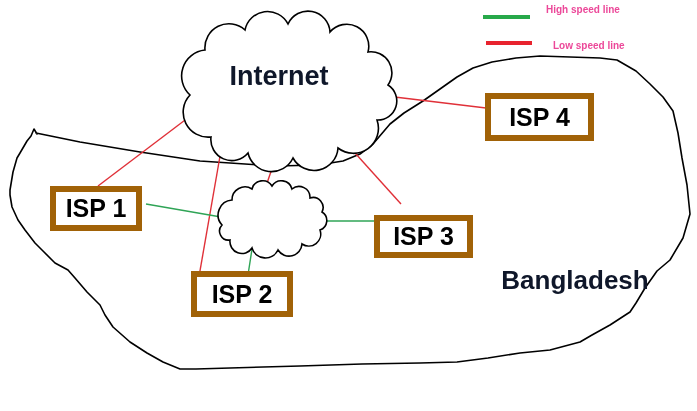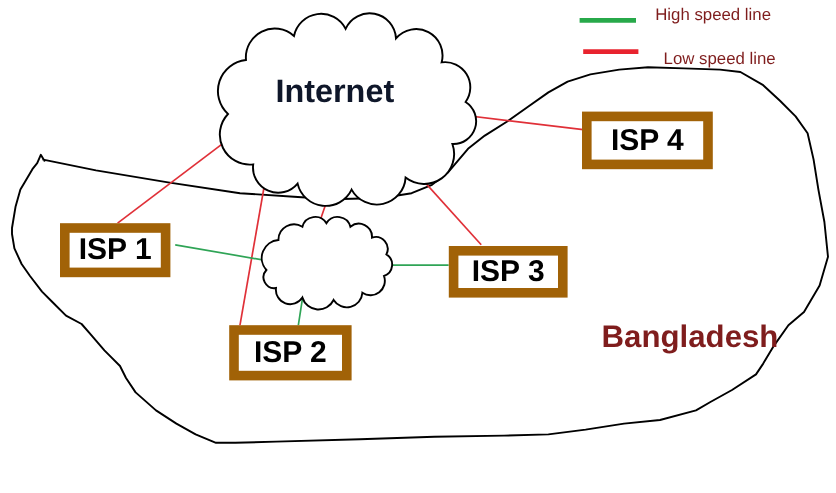--- a/index.html
+++ b/index.html
@@ -3,31 +3,31 @@
 <meta charset="utf-8">
 <style>
   html,body{margin:0;padding:0;background:#ffffff;}
   #stage{
     position:relative;width:697px;height:411px;background:#ffffff;overflow:hidden;
     font-family:"Liberation Sans", sans-serif;
   }
   #wires{position:absolute;left:0;top:0;}
   .node-box{
     position:absolute;display:flex;align-items:center;justify-content:center;
-    background:#ffffff;border:8px solid #a16207;box-sizing:border-box;
+    background:#ffffff;border:6px solid #a16207;box-sizing:border-box;
     font-weight:bold;font-size:25px;color:#000;letter-spacing:0px;
   }
   .cloud-label{
     position:absolute;text-align:center;font-weight:bold;color:#0f172a;
   }
   .country-label{
-    position:absolute;text-align:center;font-weight:bold;font-size:26px;color:#7f1d1d;
+    position:absolute;text-align:center;font-weight:bold;font-size:26px;color:#0f172a;
   }
   .legend-label{
-    position:absolute;font-weight:normal;font-size:14px;color:#7f1d1d;white-space:nowrap;
+    position:absolute;font-weight:bold;font-size:10px;color:#ec4899;white-space:nowrap;
   }
 </style>
 </head>
 <body>
 
 <div id="stage">
 
   <svg id="wires" width="697" height="411" viewBox="0 0 697 411">
 
     <path d="M 36 133 L 80 142 140 152 200 161 245 164 277 166 318 165 343 161 360 154 373 144 390 124 404 113 423 101 440 89 457 77 473 68 492 62 516 58 540 56 570 57 600 58 617 60 636 71 650 84 663 97 673 111 678 133 682 158 687 185 690 214 683 238 670 260 657 271 645 288 636 303 630 312 610 325 592 335 580 342 550 350 520 353 488 358 457 362 420 363 362 364 300 366 230 368 196 369 180 369 163 362 147 353 130 342 113 327 105 315 100 305 92 297 87 292 75 278 68 270 55 263 43 251 35 243 25 230 18 220 12 207 10 195 10 190 13 172 17 158 20 153 27 141 31 136 34 129 37 134" fill="none" stroke="#000000" stroke-width="1.6" stroke-linejoin="round" stroke-linecap="round"></path>
@@ -75,21 +75,21 @@
   </svg>
 
   <div class="cloud-label" style="left:187px;top:61px;width:184px;font-size:27px;">Internet</div>
 
   <div class="node-box" style="left:50px;top:186px;width:92px;height:45px;">
     <span>ISP 1</span>
   </div>
   <div class="node-box" style="left:191px;top:271px;width:102px;height:46px;">
     <span>ISP 2</span>
   </div>
-  <div class="node-box" style="left:374px;top:205px;width:99px;height:43px;">
+  <div class="node-box" style="left:374px;top:215px;width:99px;height:43px;">
     <span>ISP 3</span>
   </div>
   <div class="node-box" style="left:485px;top:93px;width:109px;height:48px;">
     <span>ISP 4</span>
   </div>
 
   <div class="country-label" style="left:487px;top:265px;width:176px;">Bangladesh</div>
 
   <div class="legend-label" style="left:546px;top:4px;">High speed line</div>
   <div class="legend-label" style="left:553px;top:30px;margin-top:10px;">Low speed line</div>

